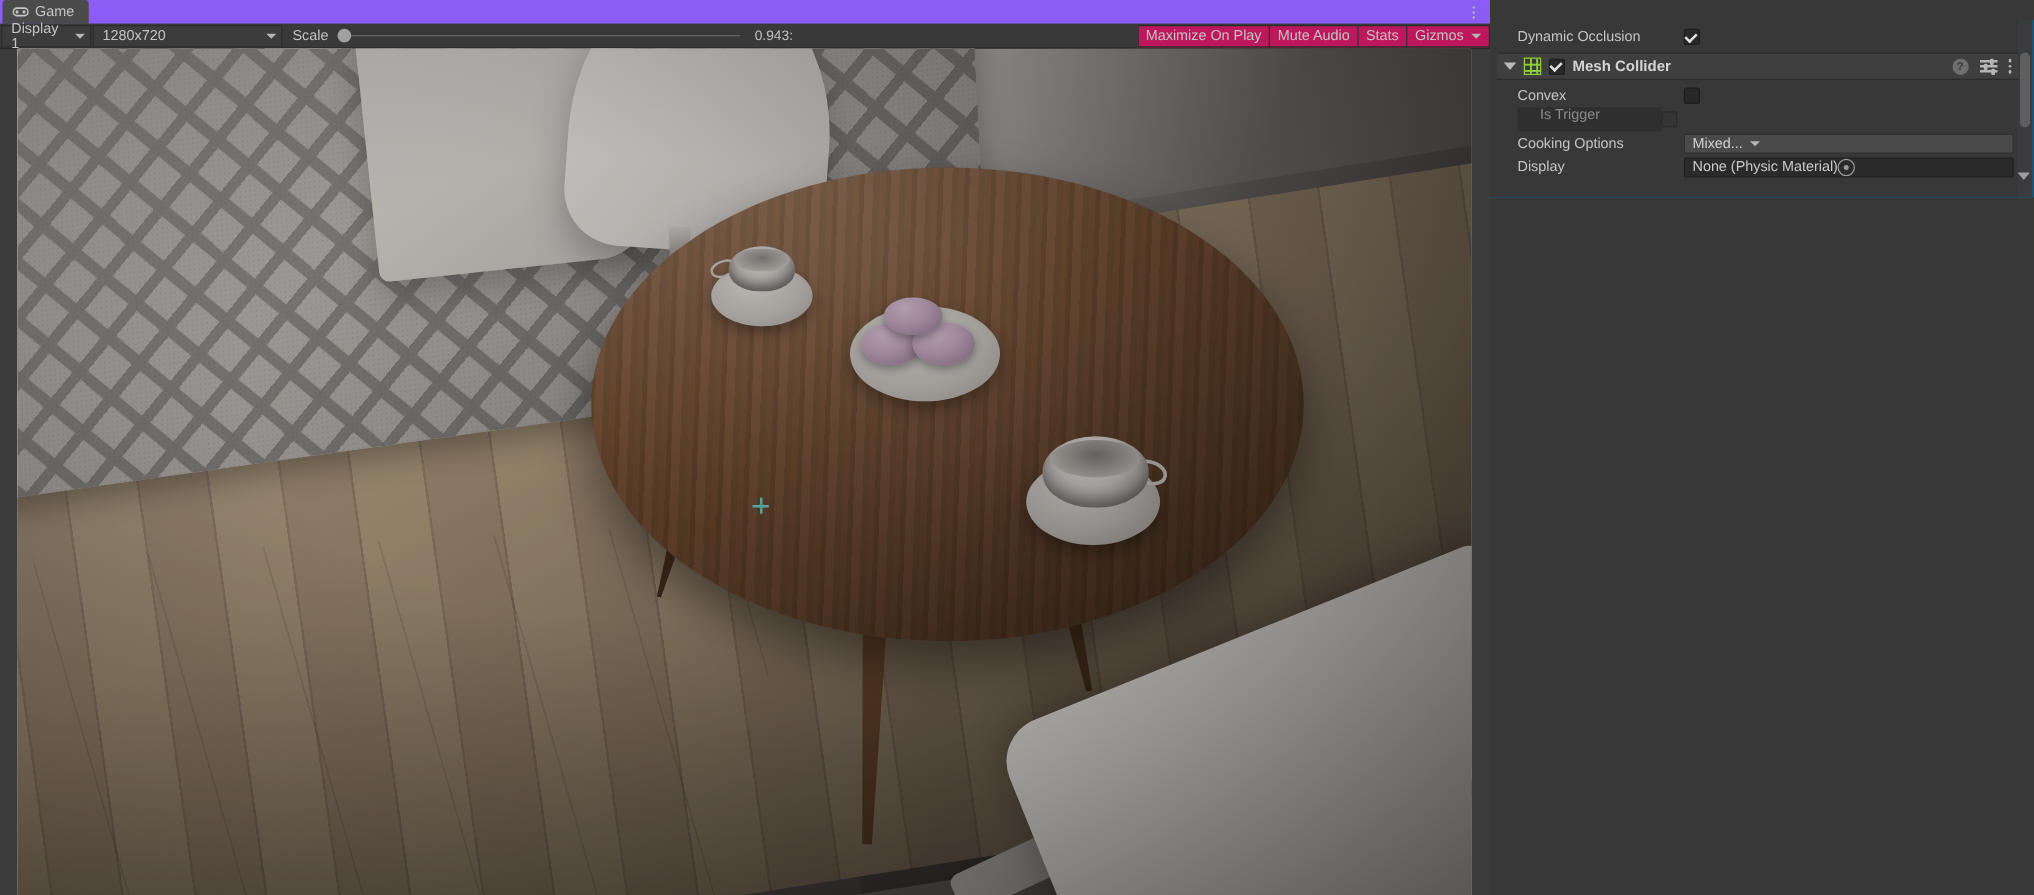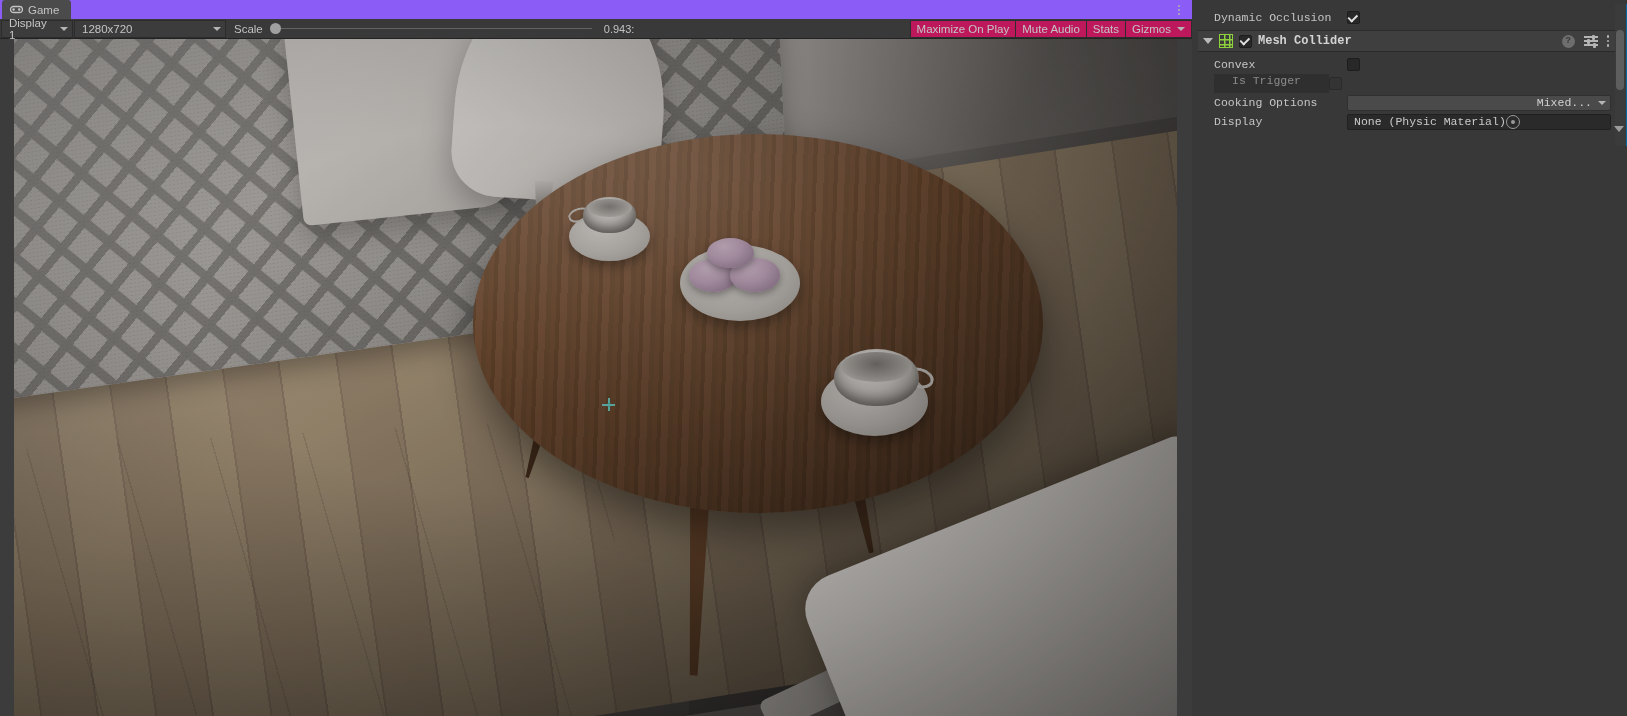--- a/index.html
+++ b/index.html
@@ -314,22 +314,22 @@
     font-family:"Liberation Sans", sans-serif;
     text-shadow: 0 1px 3px rgba(0,0,0,0.85);
     pointer-events:none;
   }
 
   
   #right-col { position:absolute; left:1192px; top:0; width:435px; height:716px; background:#383838; }
 
   
   #inspector {
-    position:absolute; left:0; top:4px; width:435px; height:142px;
-    background:#0369a1; overflow:hidden;font-family:Liberation Mono, monospace;
+    position:absolute; left:0; top:16px; width:435px; height:142px;
+    background:#0369a1; overflow:hidden;
   }
   .insp-inner { position:absolute; left:6px; top:0; right:12px; bottom:0; background:#383838; }
 
   .insp-row {
     display:flex; align-items:center; height:19px; padding-left:16px;
     font-size:11.5px; color:#c4c4c4;
   }
   .insp-label { width:133px; flex:none; }
   .insp-label.dim { color:#8a8a8a; padding-left:18px; width:115px; }
   .insp-check {
@@ -365,21 +365,21 @@
   .icon-preset { width:14px;height:12px; position:relative; }
   .icon-preset i { position:absolute; left:0; width:14px; height:1.6px; background:#b5b5b5; }
   .icon-preset i:nth-child(1){top:1px;} .icon-preset i:nth-child(2){top:5.2px;} .icon-preset i:nth-child(3){top:9.4px;}
   .icon-preset b { position:absolute; width:3px;height:5px;background:#b5b5b5; border-radius:1px; }
   .icon-preset b:nth-child(4){ left:8px; top:-0.5px;} .icon-preset b:nth-child(5){ left:3px; top:3.6px;} .icon-preset b:nth-child(6){ left:9px; top:7.8px;}
   .icon-kebab { display:flex; flex-direction:column; gap:2px; }
   .icon-kebab i { width:2.4px;height:2.4px;border-radius:50%;background:#b5b5b5; }
 
   .field-dropdown {
     height:16px; background:#4a4a4a; border:1px solid #303030; border-radius:2px;
-    display:flex; align-items:center; justify-content:flex-end;
+    display:flex; align-items:center; justify-content:flex-start;
     padding:0 4px 0 6px; color:#d0d0d0; font-size:11.5px; flex:1; margin-right:4px;
   }
   .field-object {
     height:16px; background:#2a2a2a; border:1px solid #202020; border-radius:2px;
     display:flex; align-items:center; 
     padding:0 2px 0 6px; color:#c9c9c9; font-size:11.5px; flex:1; margin-right:4px;
   }
   .obj-pick {
     width:14px;height:14px;border-radius:50%;border:1.5px solid #9a9a9a;
     display:flex;align-items:center;justify-content:center; flex:none;

